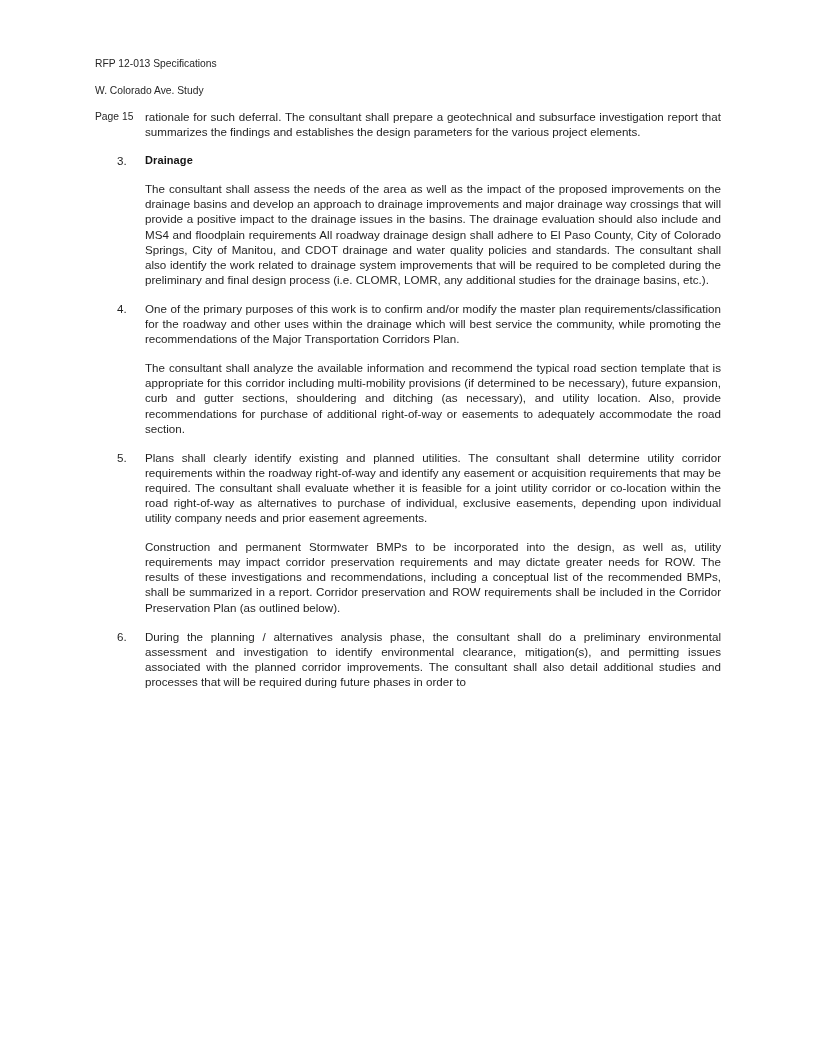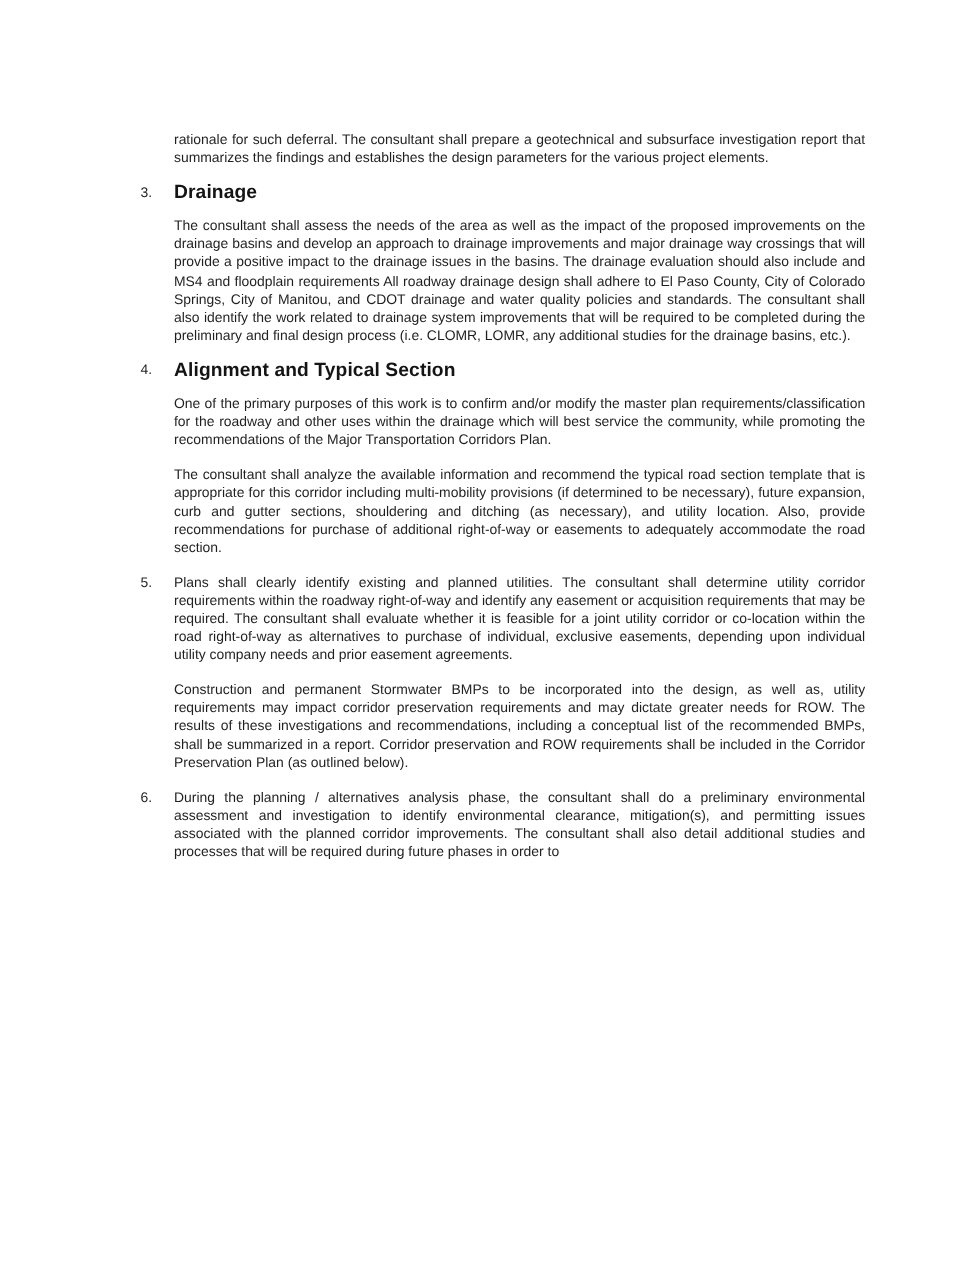--- a/index.html
+++ b/index.html
@@ -62,46 +62,50 @@
     left: 117px;
     top: 0;
     font-size: 11.6px;
     line-height: 15.1px;
     color: #1f1f1f;
   }
   .num-item .htext {
     display: block;
     margin-left: 145px;
     width: 576px;
-    font-size: 16px;
+    font-size: 11px;
     line-height: 15.1px;
     font-weight: bold;
     color: #141414;
     letter-spacing: 0.1px;
   }
 </style>
 </head>
 <body>
 
 <div class="page">
 
+  <div class="doc-header">
+    <span class="hline">RFP 12-013 Specifications</span>
+    <span class="hline">W. Colorado Ave. Study</span>
+    <span class="hline">Page 15</span>
+  </div>
 
   <div class="body-col">
 
     <p class="para">rationale for such deferral. The consultant shall prepare a geotechnical and subsurface investigation report that summarizes the findings and establishes the design parameters for the various project elements.</p>
 
     <div class="num-item">
       <span class="num">3.</span>
       <span class="htext">Drainage</span>
     </div>
     <p class="para">The consultant shall assess the needs of the area as well as the impact of the proposed improvements on the drainage basins and develop an approach to drainage improvements and major drainage way crossings that will provide a positive impact to the drainage issues in the basins.  The drainage evaluation should also include and MS4 and floodplain requirements  All roadway drainage design shall adhere to El Paso County, City of Colorado Springs, City of Manitou, and CDOT drainage and water quality policies and standards.  The consultant shall also identify the work related to drainage system improvements that will be required to be completed during the preliminary and final design process (i.e. CLOMR, LOMR, any additional studies for the drainage basins, etc.).</p>
 
     <div class="num-item">
       <span class="num">4.</span>
-      <span class="htext">Alignment and Typical Section</span>
     </div>
     <p class="para">One of the primary purposes of this work is to confirm and/or modify the master plan requirements/classification for the roadway and other uses within the drainage which will best service the community, while promoting the recommendations of the Major Transportation Corridors Plan.</p>
     <p class="para">The consultant shall analyze the available information and recommend the typical road section template that is appropriate for this corridor including multi-mobility provisions (if determined to be necessary), future expansion, curb and gutter sections, shouldering and ditching (as necessary), and utility location. Also, provide recommendations for purchase of additional right-of-way or easements to adequately accommodate the road section.</p>
 
     <div class="num-item">
       <span class="num">5.</span>
     </div>
     <p class="para">Plans shall clearly identify existing and planned utilities.  The consultant shall determine utility corridor requirements within the roadway right-of-way and identify any easement or acquisition requirements that may be required.  The consultant shall evaluate whether it is feasible for a joint utility corridor or co-location within the road right-of-way as alternatives to purchase of individual, exclusive easements, depending upon individual utility company needs and prior easement agreements.</p>
     <p class="para">Construction and permanent Stormwater BMPs to be incorporated into the design, as well as, utility requirements may impact corridor preservation requirements and may dictate greater needs for ROW. The results of these investigations and recommendations, including a conceptual list of the recommended BMPs, shall be summarized in a report.  Corridor preservation and ROW requirements shall be included in the Corridor Preservation Plan (as outlined below).</p>
 

